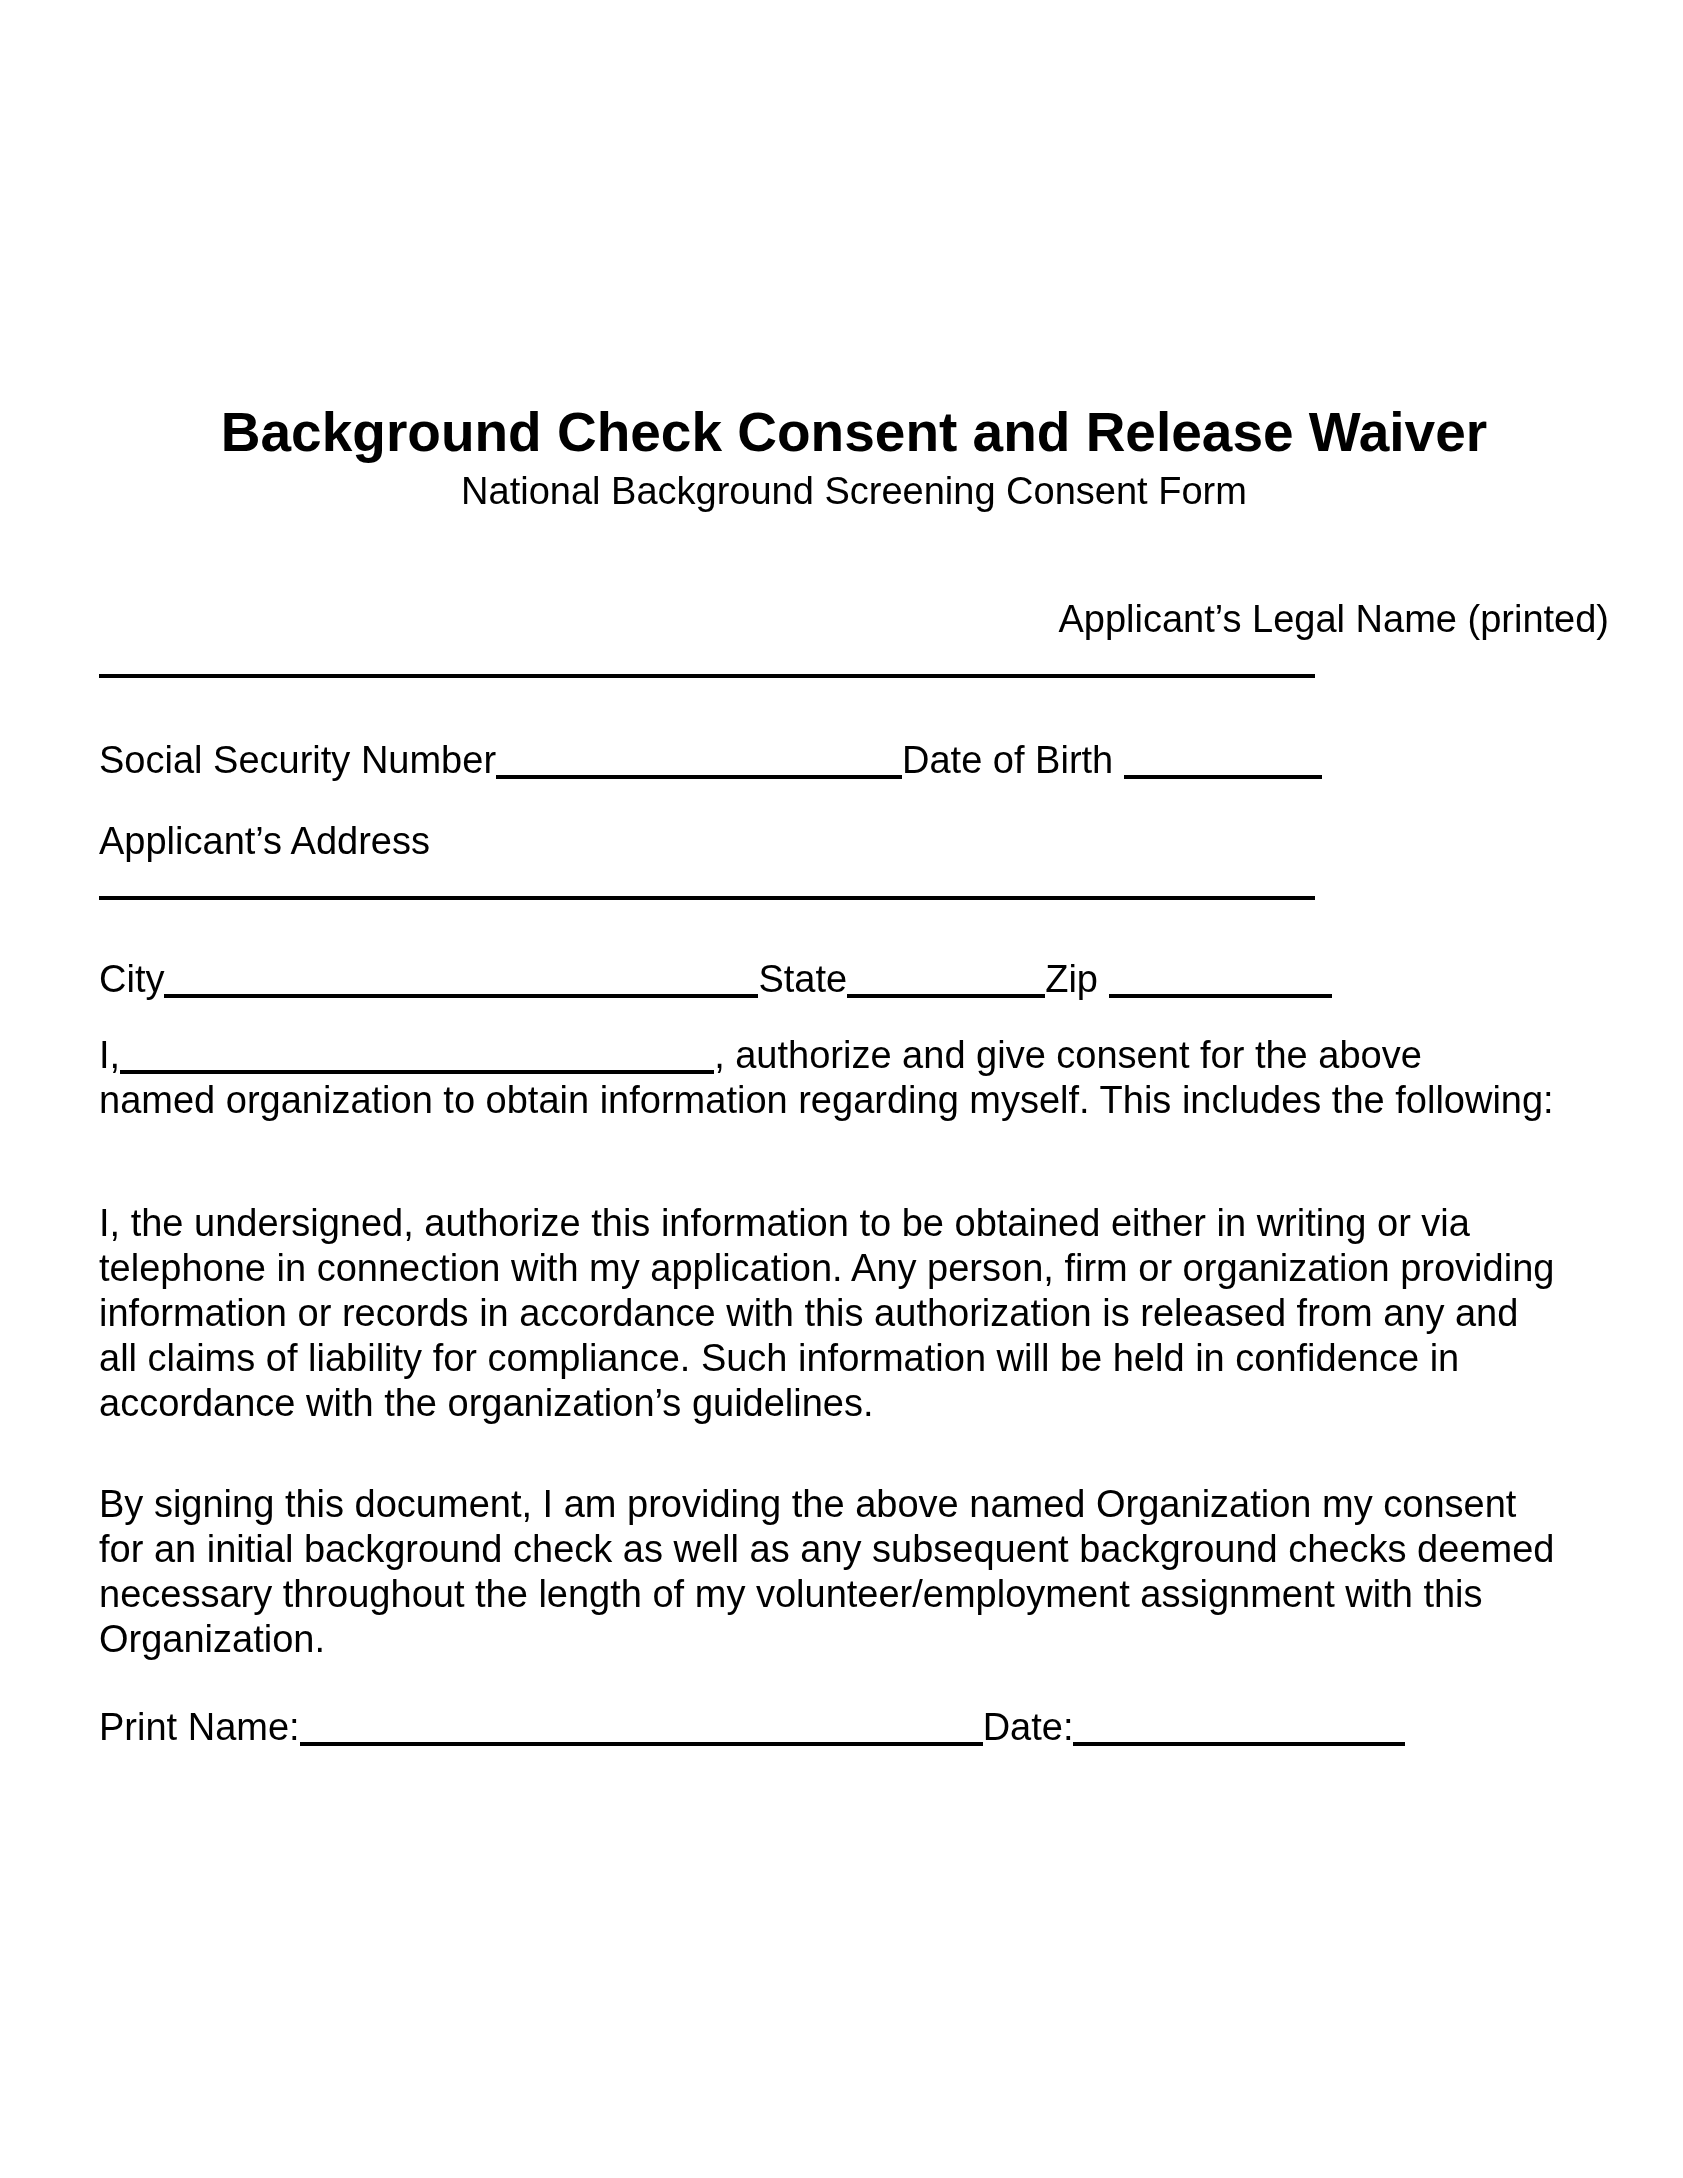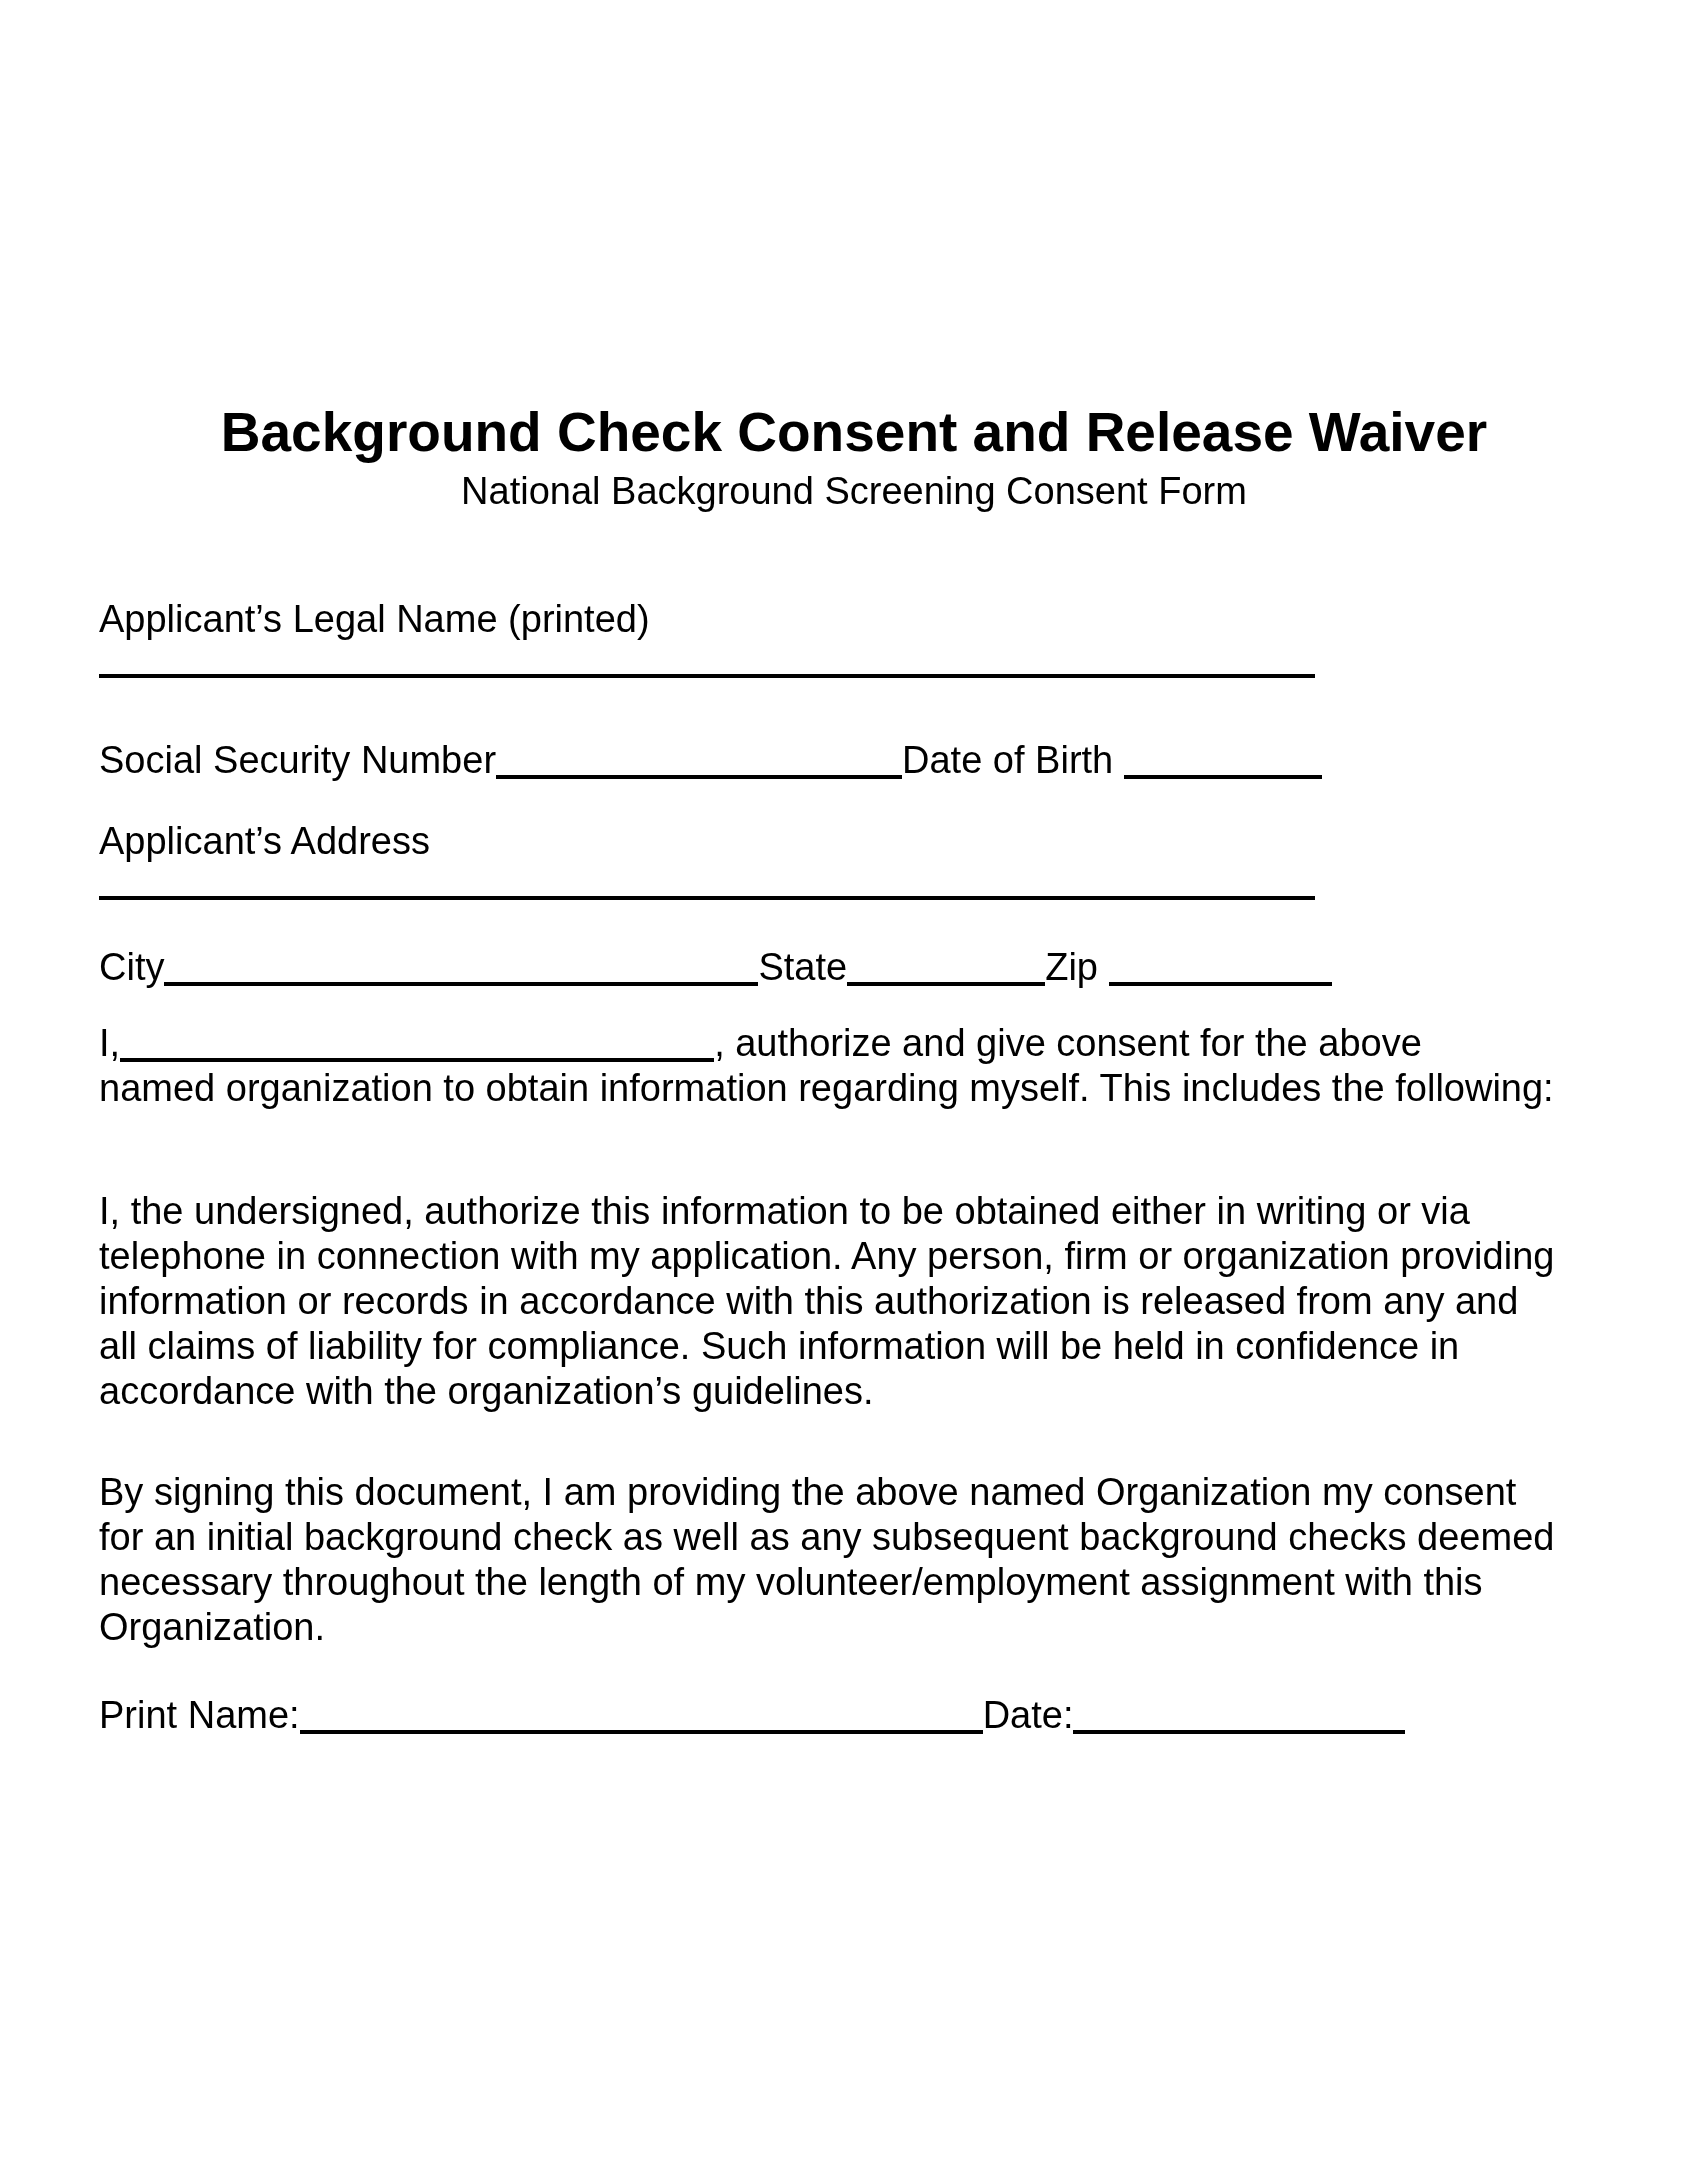--- a/index.html
+++ b/index.html
@@ -40,26 +40,26 @@
     height: 34px;
     border-bottom: 4px solid #000;
     margin-bottom: -6px;
   }
   
   .rule {
     width: 1216px;
     height: 0;
     border-top: 4px solid #000;
   }
-  .label-legal   { margin-top: 83px; }
+  .label-legal   { margin-top: 83px; text-align: right; }
   .rule-name     { margin-top: 32px; }
   .row-ssn       { margin-top: 60px; white-space: nowrap; }
   .label-address { margin-top: 36px; }
   .rule-address  { margin-top: 32px; }
-  .row-city      { margin-top: 45px; white-space: nowrap; }
+  .row-city      { margin-top: 57px; white-space: nowrap; }
   .para-auth     { margin-top: 31px; }
   .consent-list {
     list-style: none;
     margin: 40px 0 0 65px;
     padding: 0;
   }
   .consent-list li {
     position: relative;
     padding-left: 28px;
     line-height: 45px;

